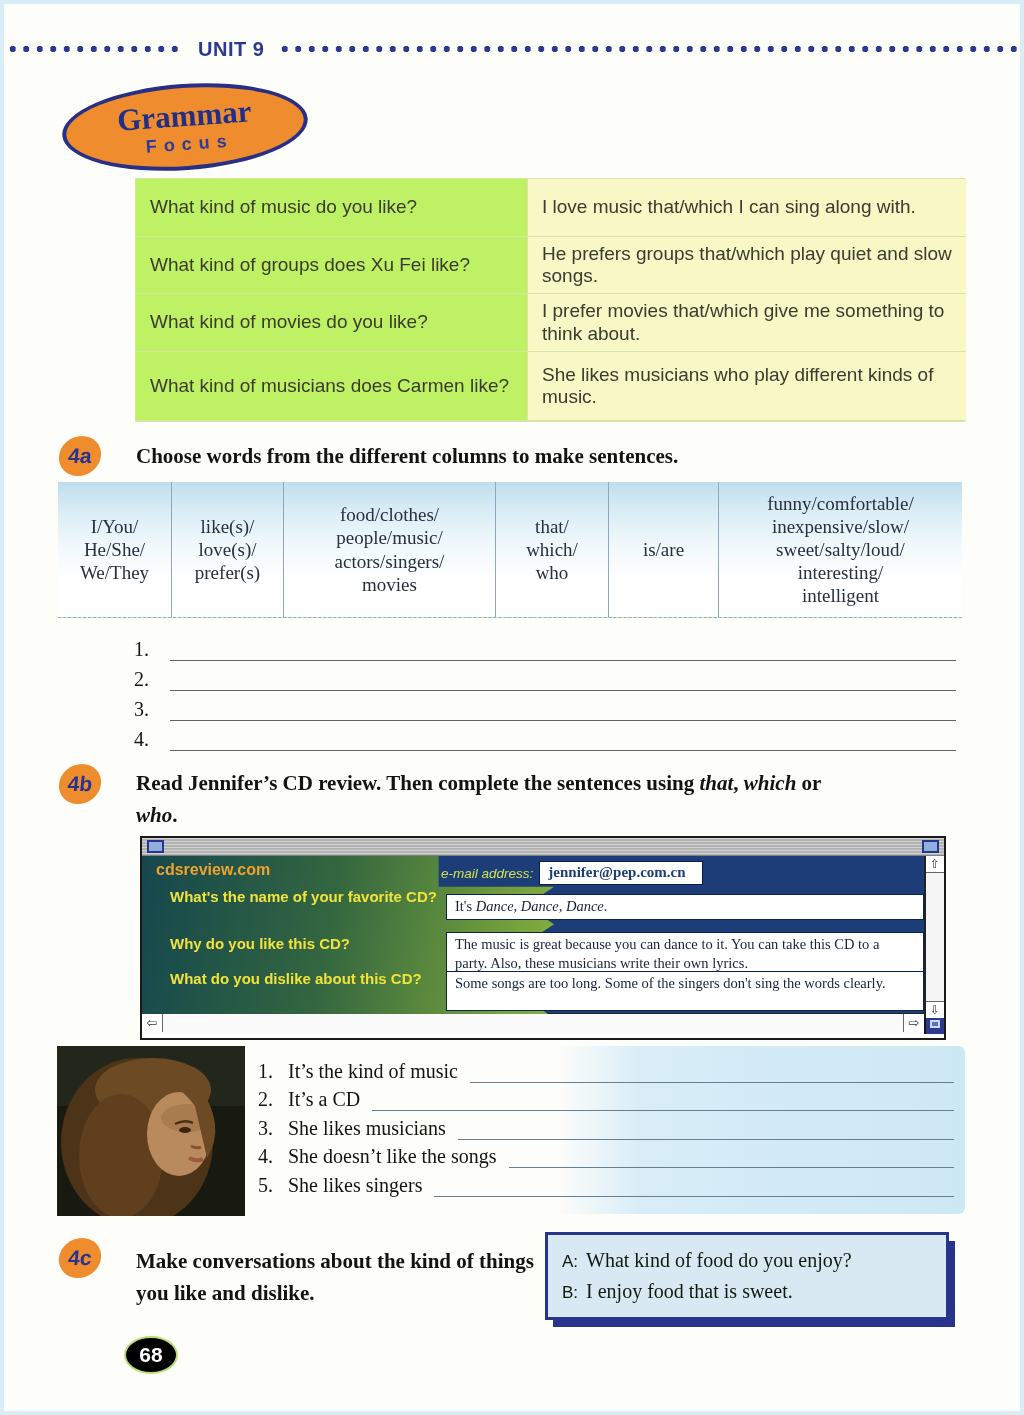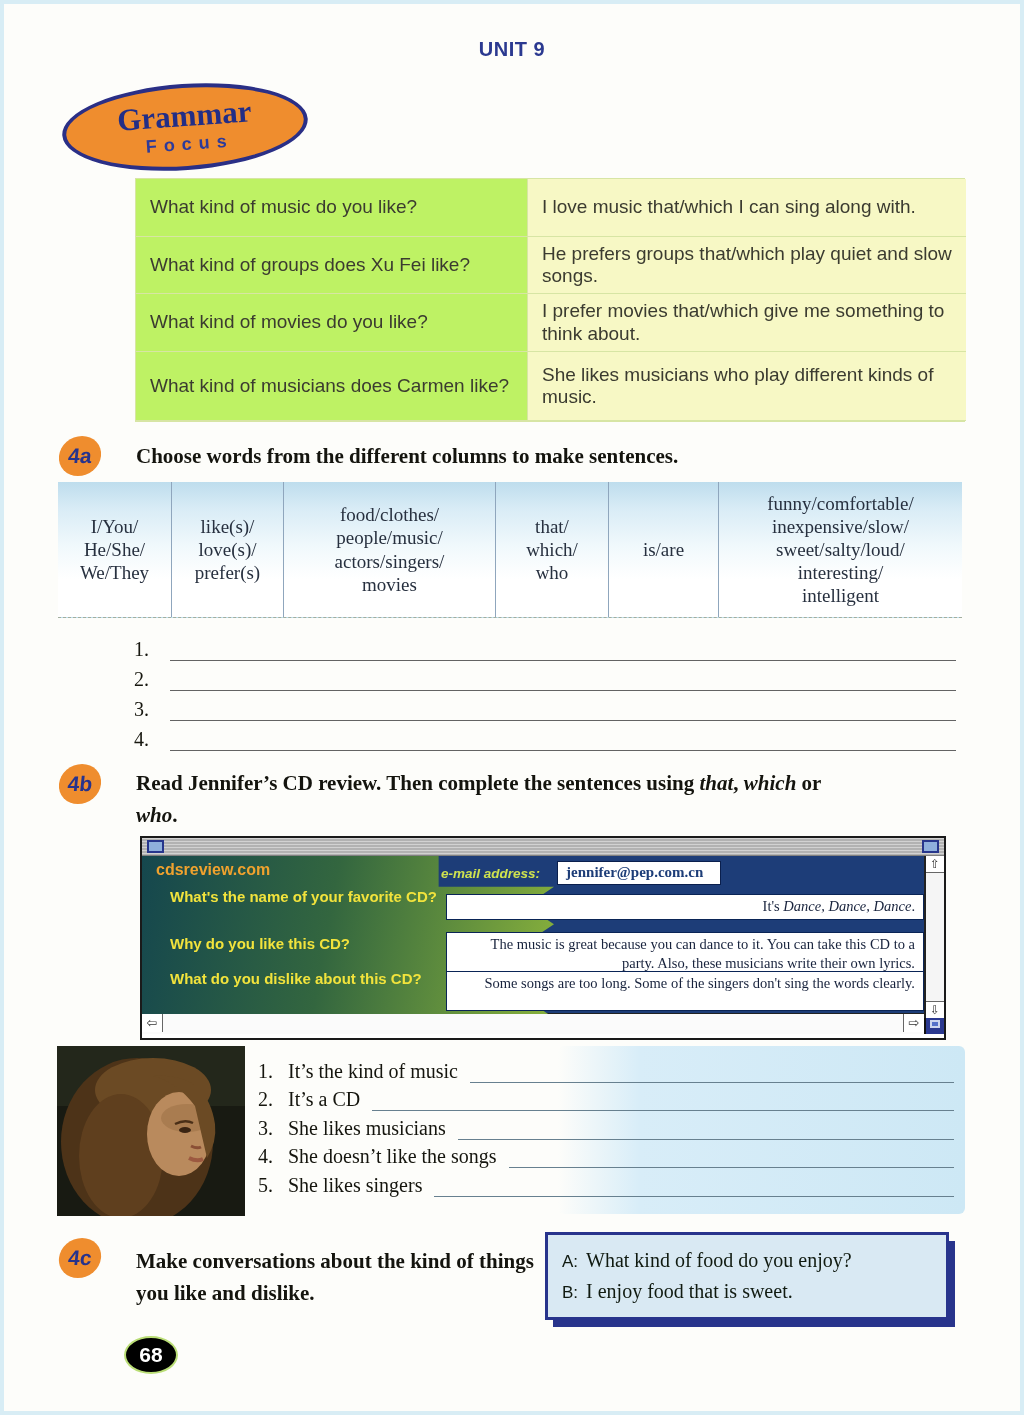--- a/index.html
+++ b/index.html
@@ -2,21 +2,21 @@
 <html><head>
 <meta charset="utf-8">
 <style>
   * { margin:0; padding:0; box-sizing:border-box; }
   body { background:#ffffff; font-family:"Liberation Serif", serif; }
   .page { position:relative; width:1024px; height:1415px; background:#fdfdfa; overflow:hidden;
           box-shadow: inset 0 0 0 4px rgba(185,224,240,.55); }
   .it { font-style:italic; }
 
   
-  .unit-header { position:absolute; top:38px; left:0; right:0; height:22px; display:flex; align-items:center;flex-direction:column; }
+  .unit-header { position:absolute; top:38px; left:0; right:0; height:22px; display:flex; align-items:center; }
   .dots { height:8px;
           background-image:radial-gradient(circle, #2b3990 3px, rgba(43,57,144,0) 3.4px);
           background-size:13.5px 8px; background-repeat:repeat-x; background-position:left center; }
   .dots.left { width:178px; margin-left:6px; }
   .dots.right { flex:1; margin-right:4px; }
   .unit-title { font-family:"Liberation Sans", sans-serif; font-weight:bold; font-size:20px;
                 color:#2b3990; margin:0 14px; letter-spacing:.5px; }
 
   
   .gf-badge { position:absolute; left:62px; top:84px; width:246px; height:86px; background:#ef8d2e;
@@ -71,28 +71,28 @@
   .bw-mid { position:relative; height:158px; background:#1d3d78; border-bottom:1px solid #222; }
   .bw-green { position:absolute; left:0; top:0; width:412px; height:162px;
               background:linear-gradient(100deg,#15474e 0%,#33663f 45%,#89b23c 100%);
               clip-path:polygon(0 0,72% 0,72% 19%,100% 19%,96.6% 24.8%,100% 30.6%,96.6% 36.4%,100% 42.1%,96.6% 47.9%,100% 53.7%,96.6% 59.5%,100% 65.3%,96.6% 71.1%,100% 76.9%,96.6% 82.6%,100% 88.4%,96.6% 94.2%,100% 100%,0 100%); }
   .bw-site { position:absolute; left:14px; top:5px; font-family:"Liberation Sans", sans-serif;
              font-weight:bold; font-size:16px; color:#f0a22e; }
   .bw-q { position:absolute; left:28px; width:272px; font-family:"Liberation Sans", sans-serif;
           font-weight:bold; font-size:15px; line-height:1.25; color:#f2e33c; }
   .q1 { top:32px; } .q2 { top:79px; } .q3 { top:114px; }
   .bw-email { position:absolute; left:299px; top:5px; display:flex; align-items:center; }
-  .bw-email-label { font-family:"Liberation Sans", sans-serif; font-style:italic; font-weight:bold;
-                    font-size:13.5px; color:#cfe24f; margin-right:17px; }
+  .bw-email-label { font-family:"Liberation Sans", sans-serif; font-style:italic; font-weight:normal;
+                    font-size:13.5px; color:#cfe24f; margin-right:6px; }
   .bw-email-box { background:#fff; border:1px solid #0a1f4d; padding:2px 8px 3px;
                   font-family:"Liberation Serif", serif; font-weight:bold; font-size:15px;
                   color:#1d3d78; min-width:164px; }
   .bw-a { position:absolute; left:304px; width:478px; background:#ffffff; border:1px solid #0a2456;
           padding:2px 8px 3px; font-family:"Liberation Serif", serif; font-size:14.5px;
-          line-height:1.32; color:#17223c;text-align:right; }
+          line-height:1.32; color:#17223c; }
   .a1 { top:38px; min-height:24px; } .a2 { top:76px; min-height:42px; } .a3 { top:115px; min-height:40px; }
   .bw-vscroll { position:absolute; right:0; top:0; width:20px; height:162px; background:#f5f5f5;
                 border-left:2px solid #222; }
   .vbtn { position:absolute; left:0; width:18px; height:17px; background:#fff; text-align:center;
           line-height:16px; font-family:"DejaVu Sans", sans-serif; font-size:12px; color:#333; }
   .vbtn.t { top:0; border-bottom:1px solid #666; }
   .vbtn.b { bottom:0; border-top:1px solid #666; }
   .bw-bottom { height:20px; display:flex; }
   .bw-hscroll { flex:1; position:relative; background:#fbfbfb; }
   .hbtn { position:absolute; top:0; width:21px; height:18px; background:#fff; text-align:center;

